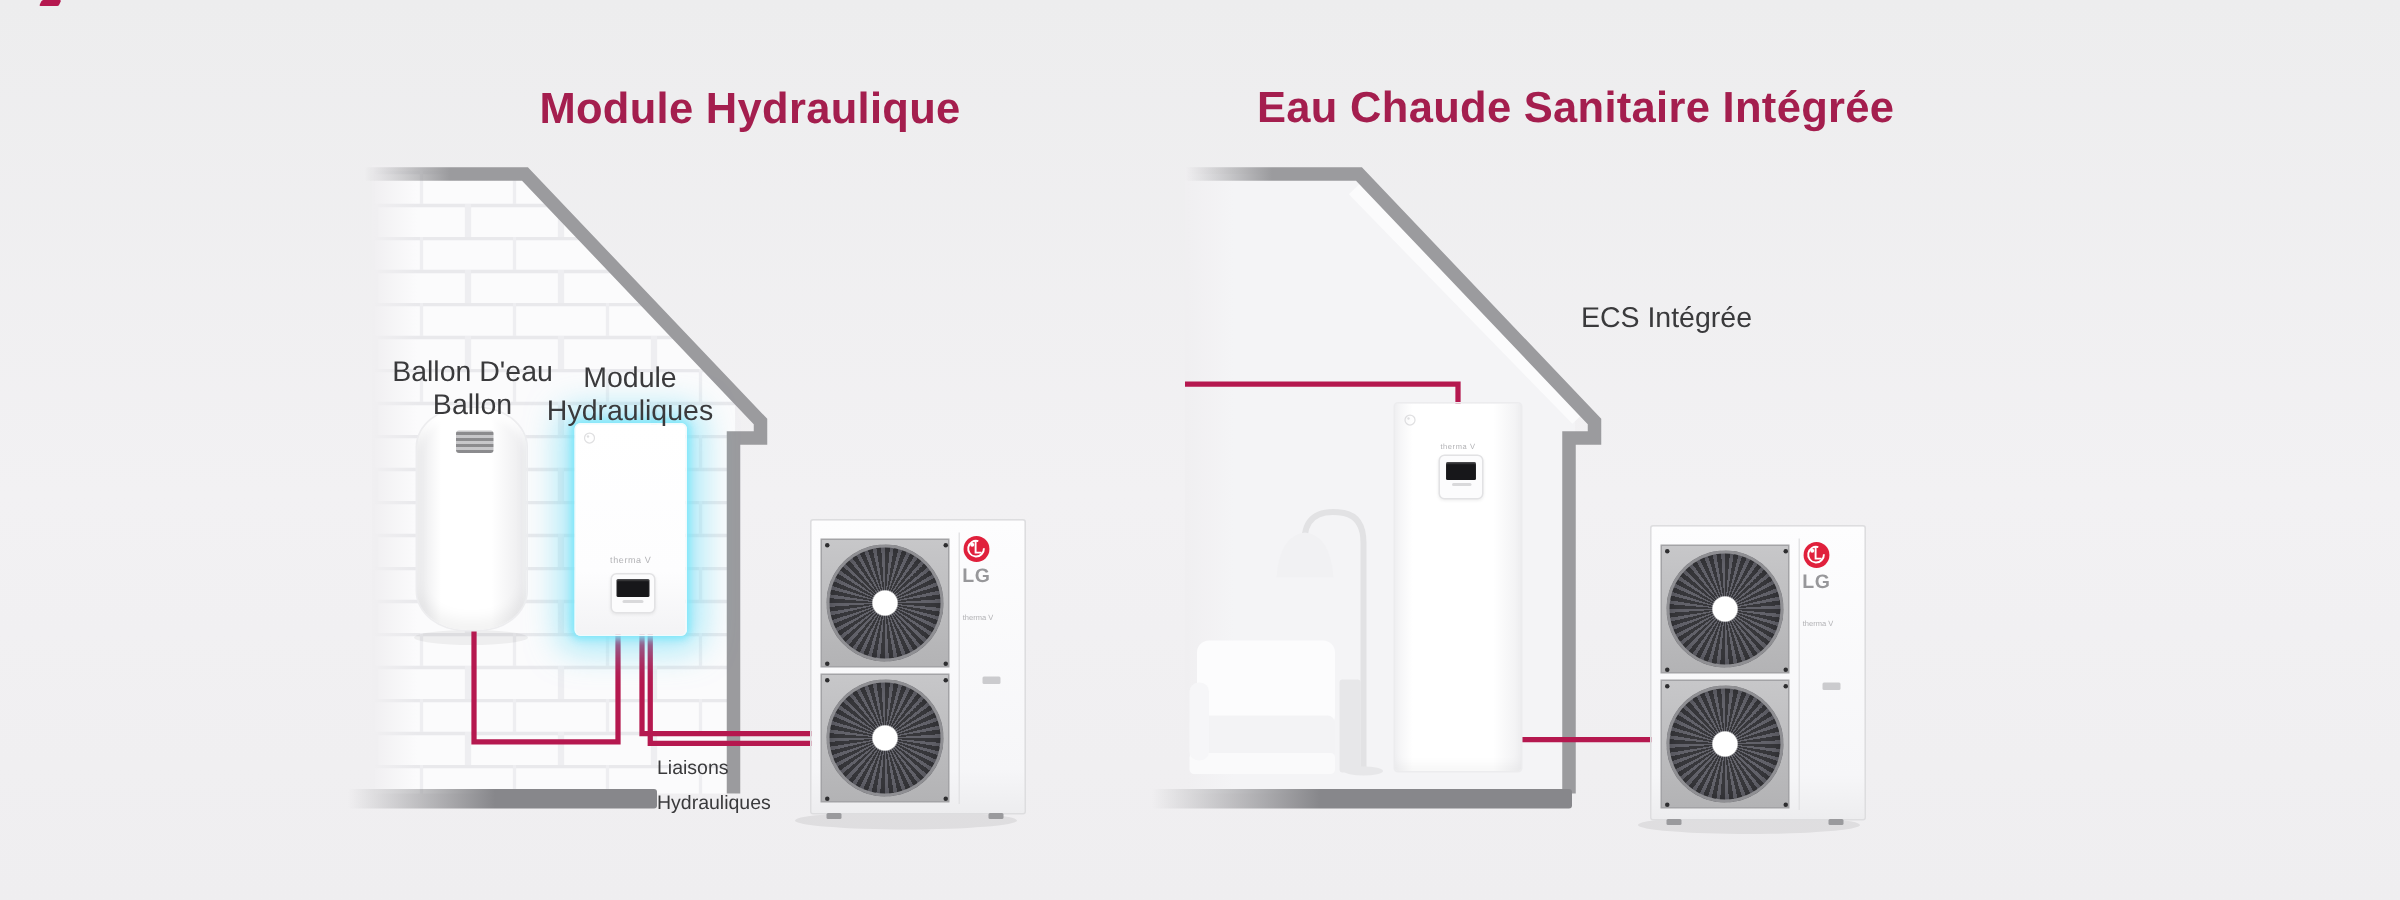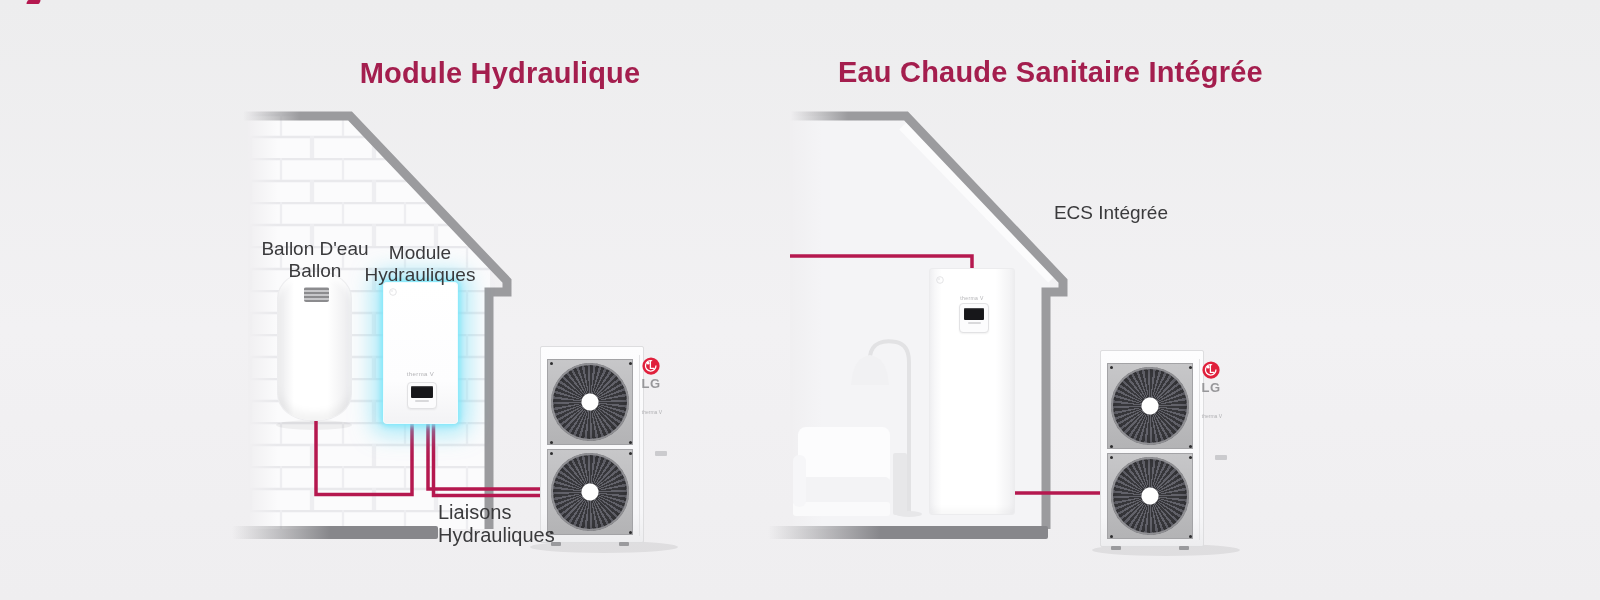--- a/index.html
+++ b/index.html
@@ -17,21 +17,21 @@
                transform:skewX(-25deg);border-radius:1px;z-index:6;}
 
   
   .title{z-index:5;font-weight:bold;font-size:29px;letter-spacing:.2px;
          color:var(--accent-red);text-align:center;white-space:nowrap;}
   .title-left{left:330px;top:57px;width:340px;}
   .title-right{left:838px;top:56px;width:424px;}
   .lbl{z-index:5;font-size:19px;line-height:22px;color:#3a3a3c;text-align:center;white-space:nowrap;}
   .lbl-tank{left:256px;top:222px;width:118px;margin-top:16px;}
   .lbl-module{left:360px;top:222px;width:120px;margin-top:20px;}
-  .lbl-liaisons{left:438px;top:501px;width:140px;text-align:left;font-size:20px;line-height:22.5px;}
+  .lbl-liaisons{left:438px;top:501px;width:140px;text-align:left;font-size:13px;line-height:22.5px;}
   .lbl-ecs{left:772px;top:202px;width:396px;text-align:right;}
 
   
   .unit{z-index:4;background:#fff;}
   .tank{left:277px;top:271px;width:75px;height:150px;border:1px solid #ededef;
         border-radius:34px/27px;
         background:linear-gradient(90deg,#e9e9eb 0%,#ffffff 22%,#ffffff 68%,#ebebed 100%);
         box-shadow:inset 0 -7px 9px rgba(0,0,0,.05), inset 0 5px 6px rgba(255,255,255,.9);}
   .tank-chip{left:26px;top:15px;width:25px;height:15px;border-radius:2px;
              background:repeating-linear-gradient(0deg,#77777a 0 2px,#bdbdc0 2px 4px);
@@ -46,21 +46,21 @@
        box-shadow:inset 0 -5px 6px rgba(0,0,0,.03);}
   .lg-mark{width:8px;height:8px;opacity:.55;}
   .model-text{font-size:6px;letter-spacing:.4px;color:#b2b2b5;text-align:center;white-space:nowrap;}
   .display{border:1px solid #e2e2e4;border-radius:4px;background:#fcfcfd;
            box-shadow:0 1px 2px rgba(0,0,0,.06);}
   .screen{margin:3px auto 0;background:#17171a;border-radius:1px;
           box-shadow:inset 0 1px 1px rgba(255,255,255,.25);}
   .disp-line{margin:2px auto 0;height:2px;background:#d9d9db;border-radius:1px;}
 
   
-  .odu{z-index:4;width:104px;height:197px;border:1px solid #dddddf;border-radius:2px;
+  .odu{z-index:4;width:144px;height:197px;border:1px solid #dddddf;border-radius:2px;
        background:linear-gradient(180deg,#fdfdfe 0%,#f6f6f8 85%,#ededef 100%);}
   .fan-panel{left:6px;width:86px;height:86px;border:1px solid #a3a3a6;
              background:linear-gradient(#c7c7c9,#b3b3b5);}
   .fan-1{top:12px;} .fan-2{top:102px;}
   .fan-disk{position:absolute;left:3px;top:3px;right:3px;bottom:3px;border-radius:50%;
             background-color:#46464a;
             background:radial-gradient(circle at 50% 50%,#ffffff 0 8px,rgba(255,255,255,0) 9px),
                        repeating-conic-gradient(#37373b 0deg 5deg,#62626a 5deg 9deg);
             box-shadow:inset 0 0 0 2px #8f8f93, inset 0 0 10px rgba(0,0,0,.35);}
   .screws{left:2px;top:2px;width:3px;height:3px;border-radius:50%;background:#2e2e30;

